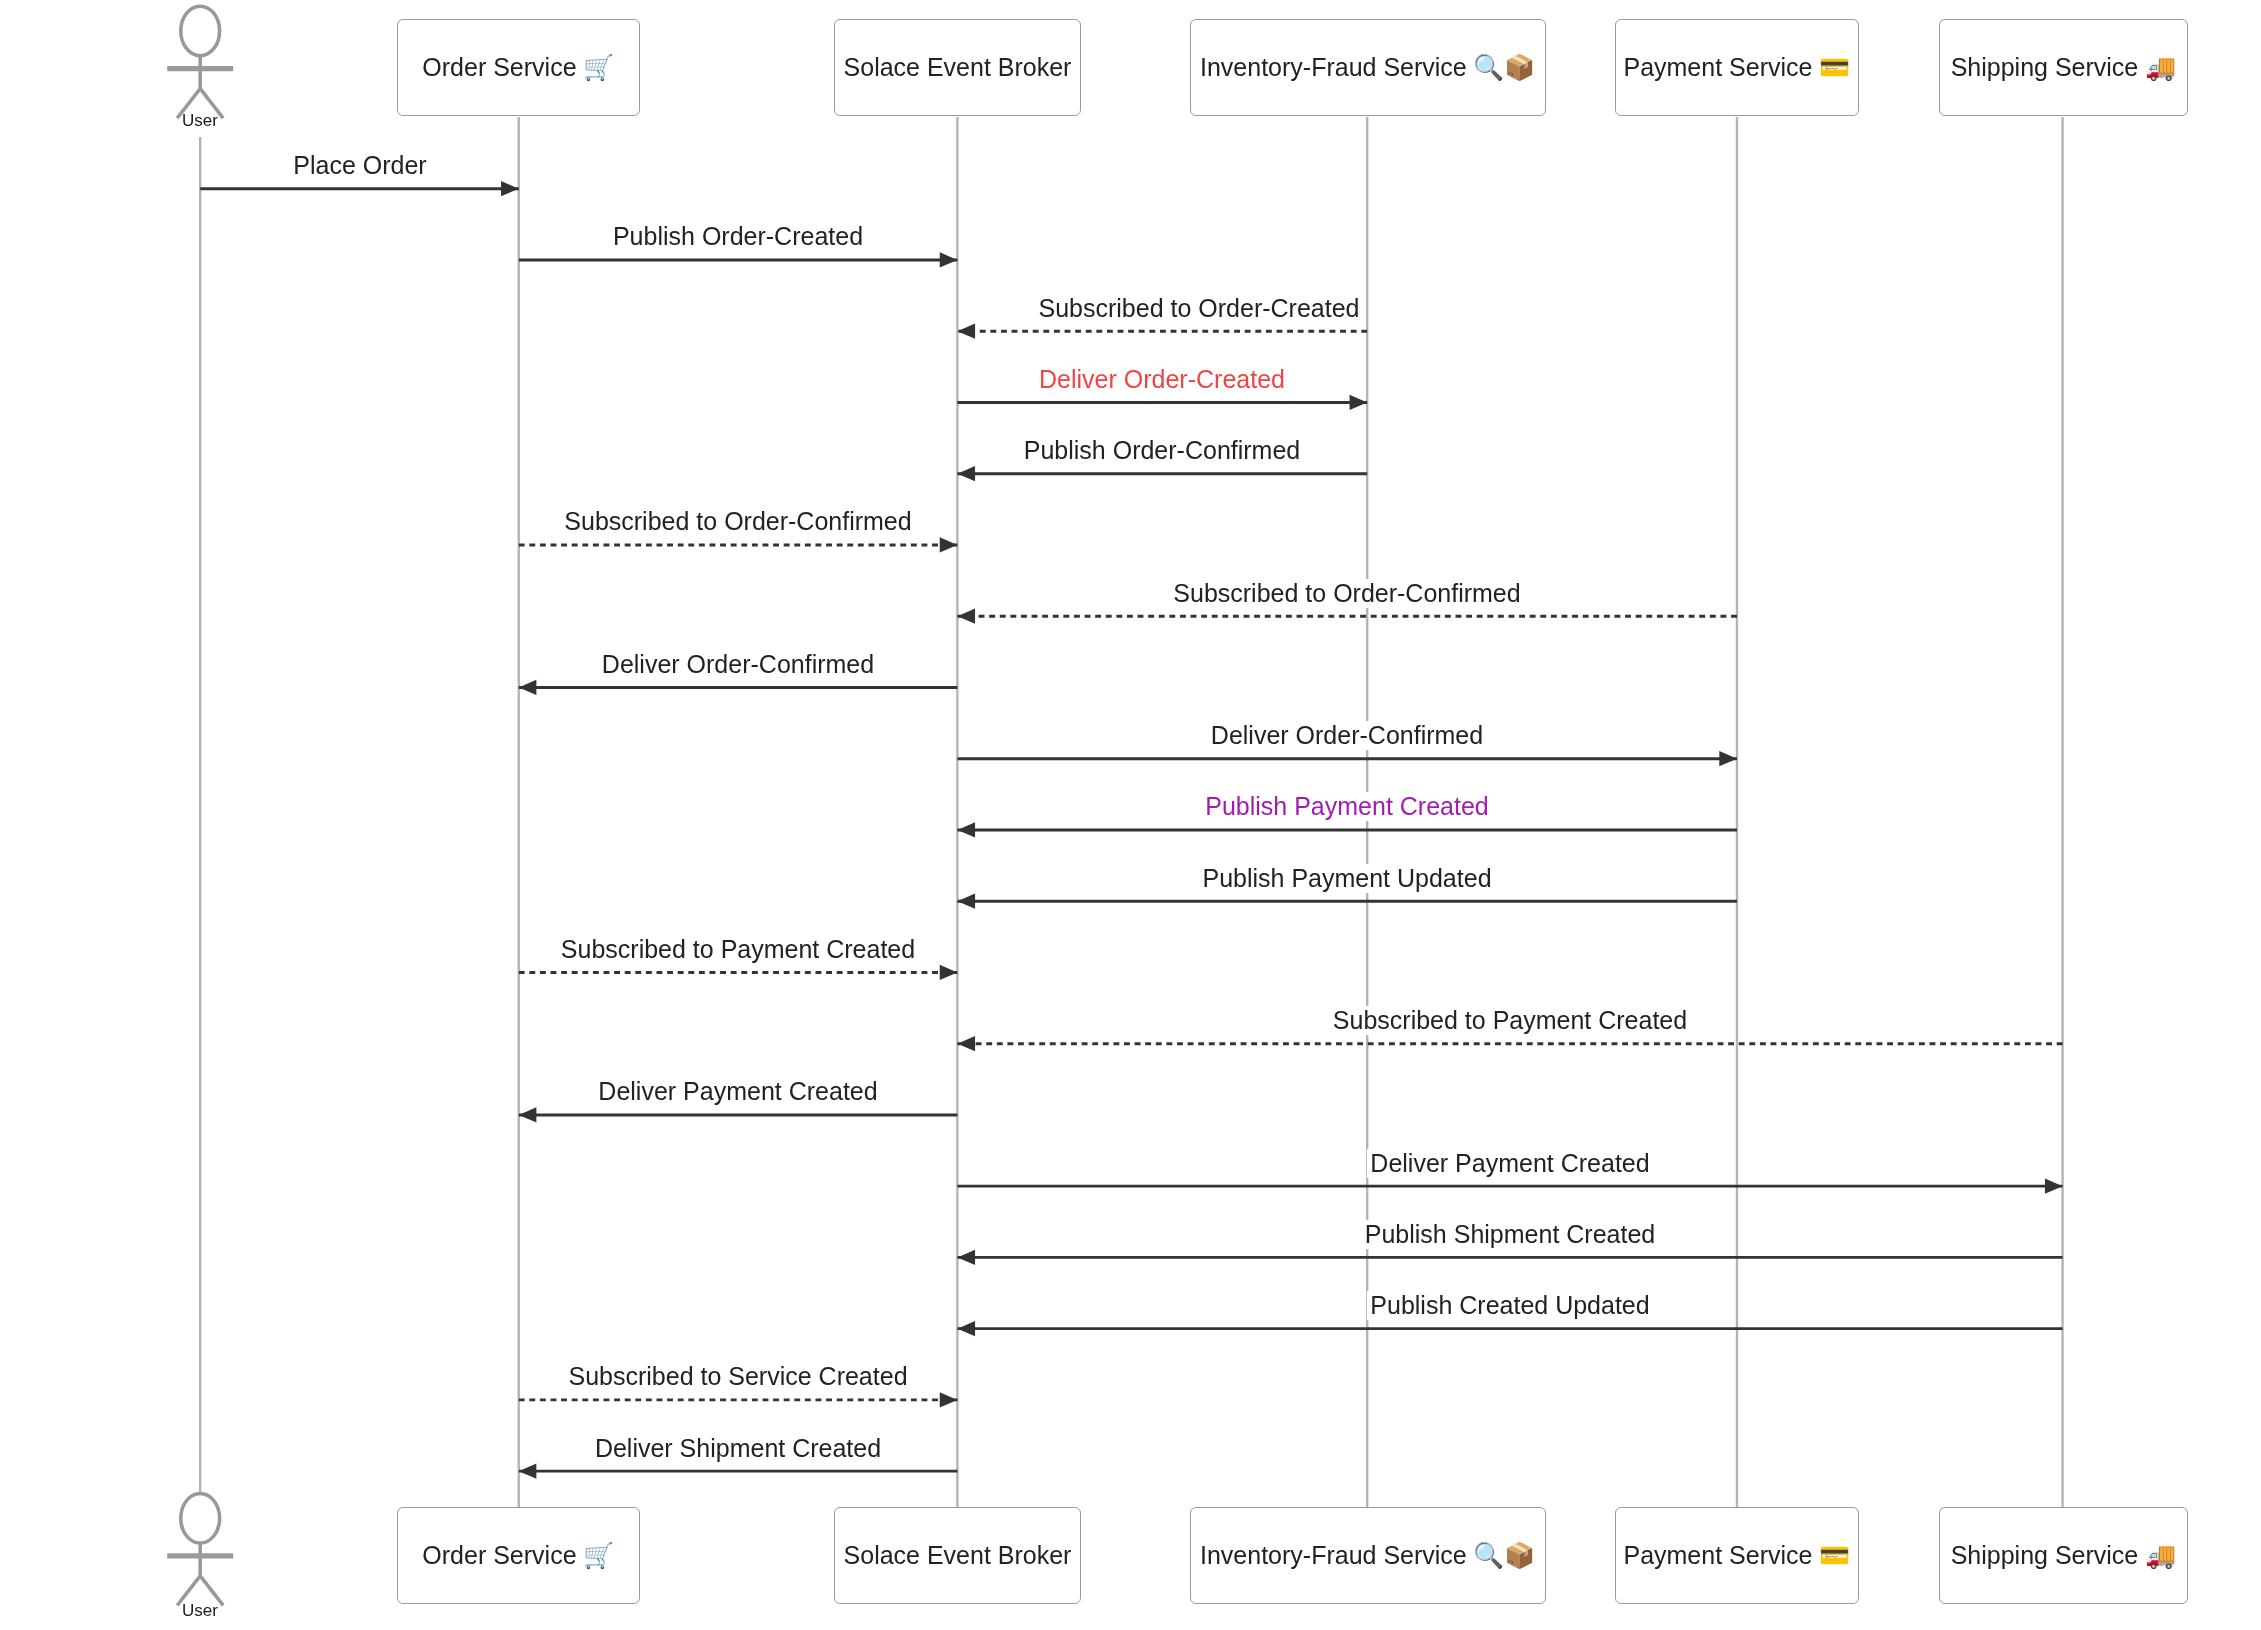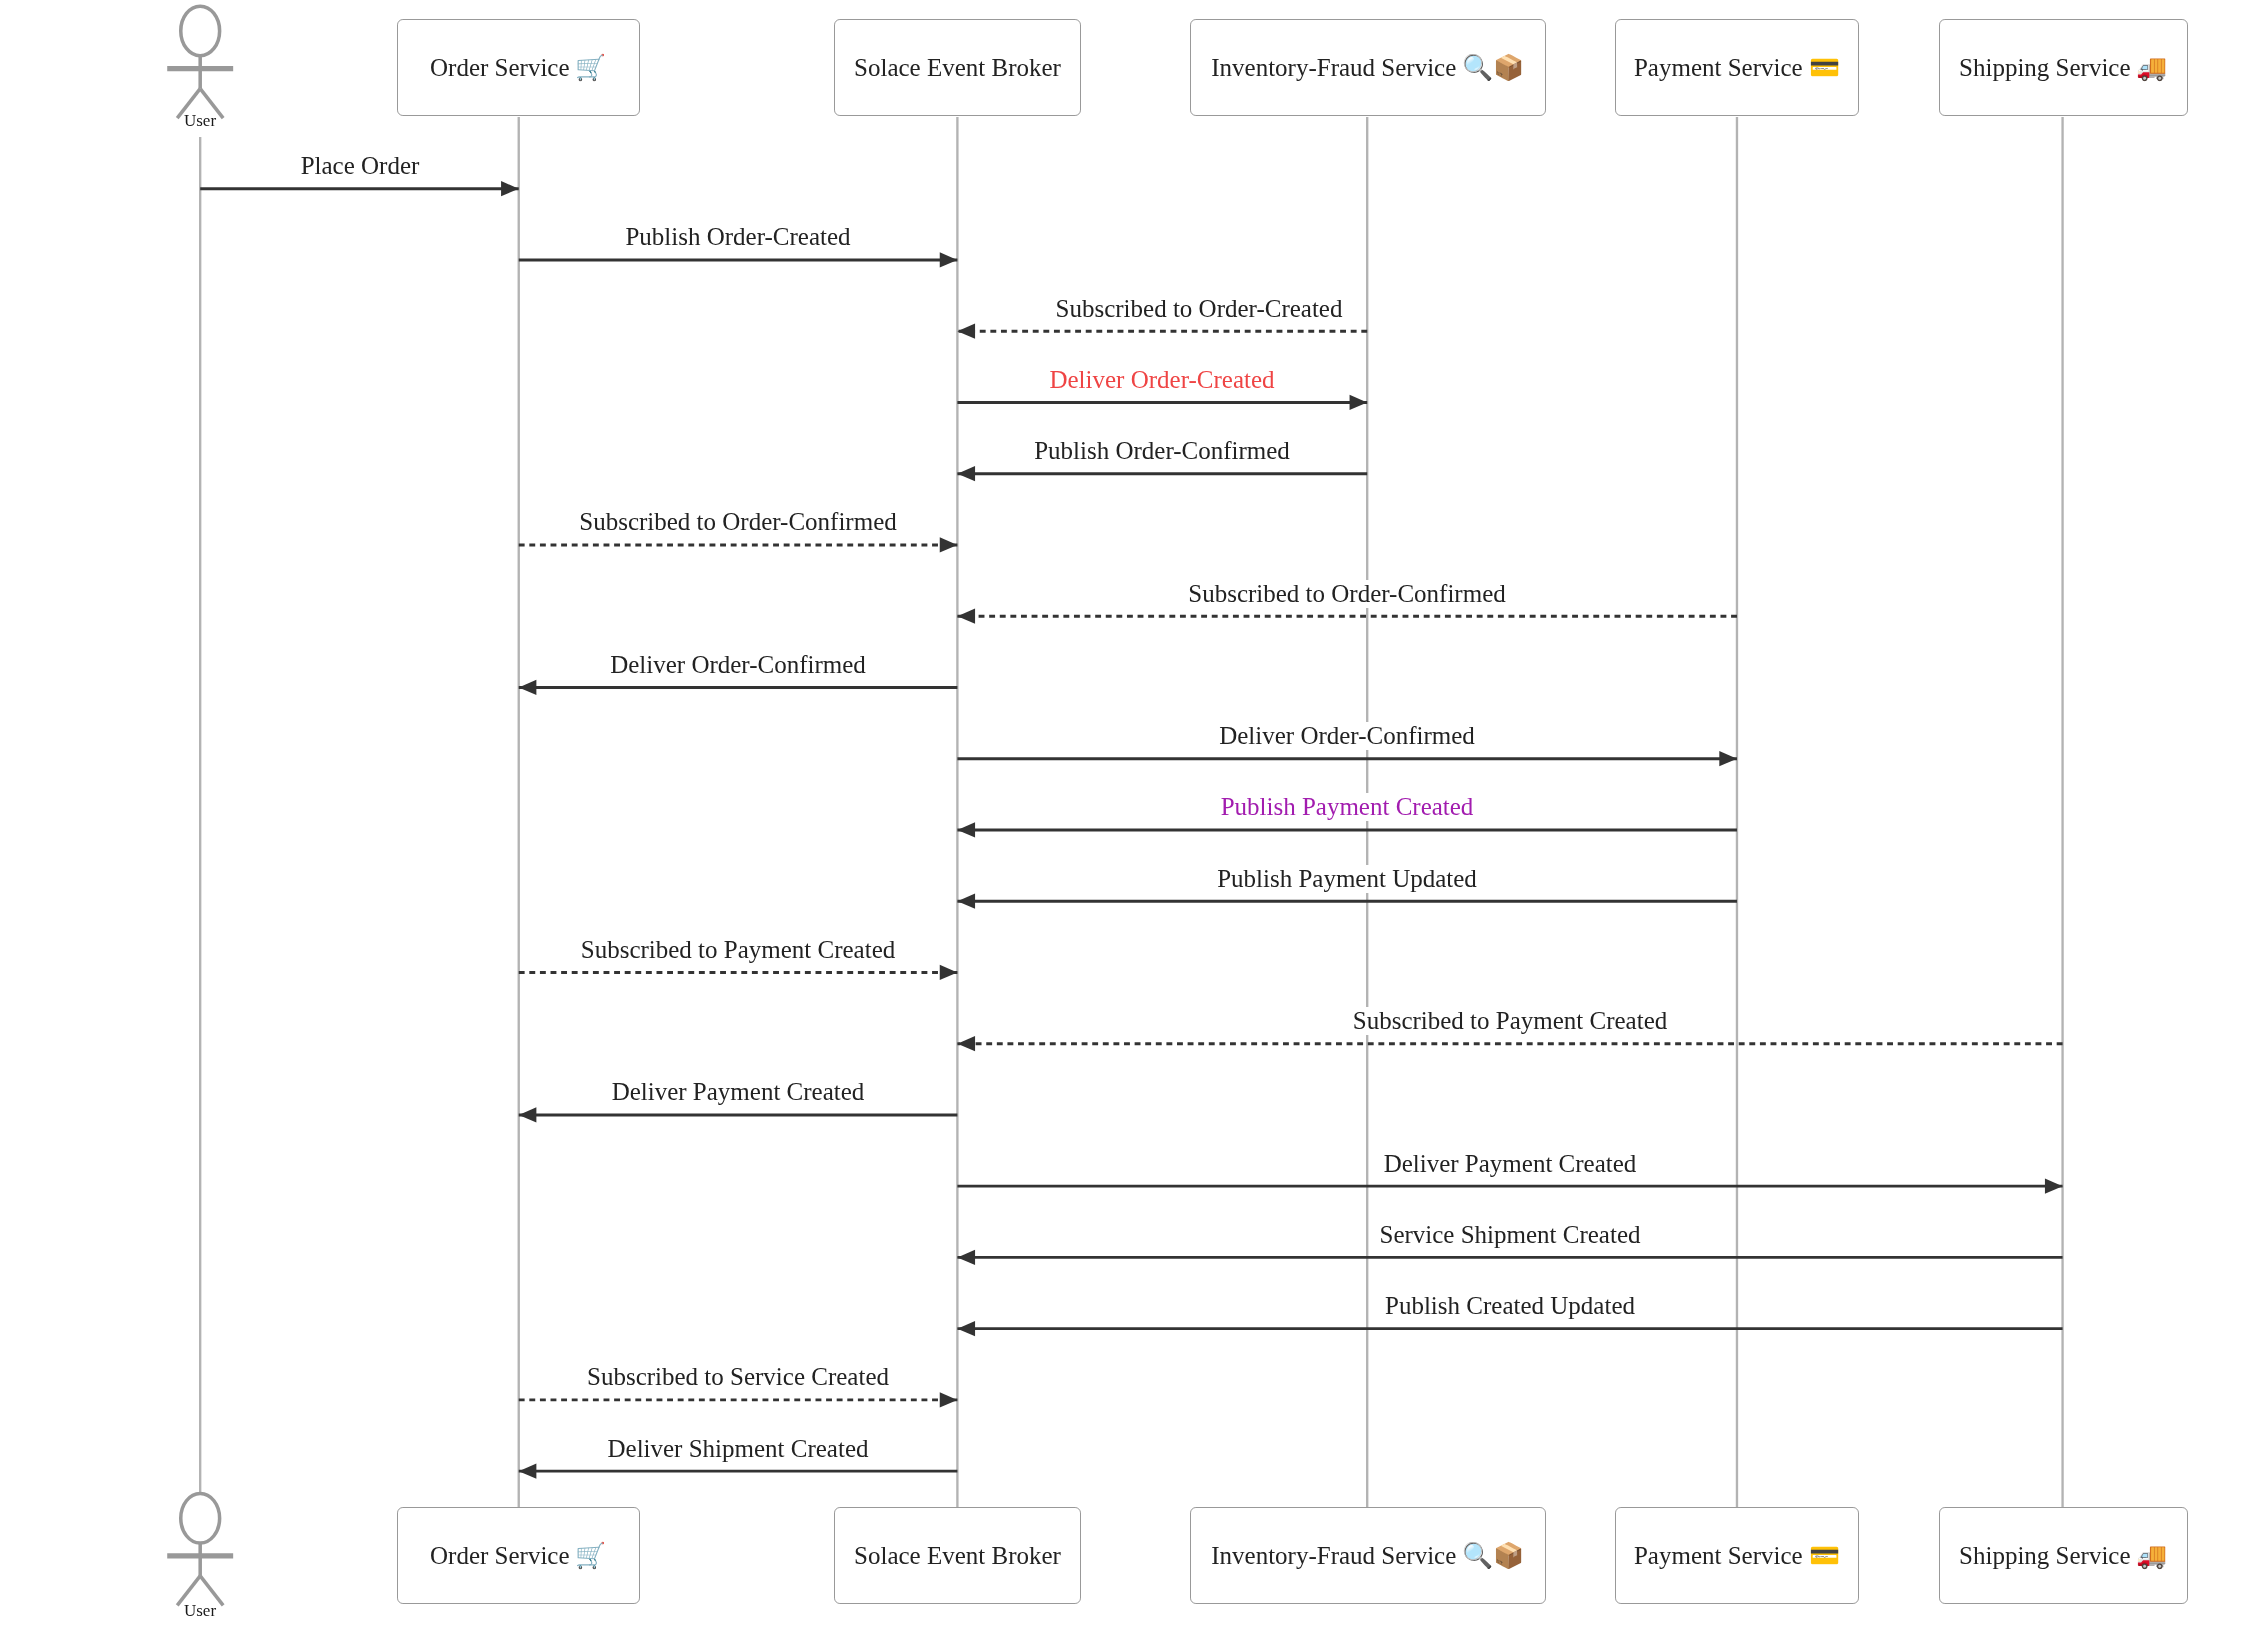--- a/index.html
+++ b/index.html
@@ -1,21 +1,21 @@
 <!DOCTYPE html>
 <html style="font-size:9.4px"><head>
 <meta charset="utf-8">
 <style>
   html, body { margin: 0; padding: 0; background: #ffffff; }
   .canvas {
     position: relative;
     width: 2261px;
     height: 1631px;
     background: #ffffff;
-    font-family: Liberation Serif, serif;
+    font-family: Liberation Sans, sans-serif;
     overflow: hidden;
   }
   .canvas svg { position: absolute; left: 0; top: 0; }
   .layer { position: absolute; left: 0; top: 0; width: 100%; height: 100%; }
   .pbox {
     position: absolute;
     box-sizing: border-box;
     background: #ffffff;
     border: 1.8px solid #999999;
     border-radius: 5.9px;
@@ -125,19 +125,19 @@
       <div class="msg-label" style="left: 738px; top: 536px; color: rgb(34, 34, 34);">Subscribed to Order-Confirmed</div>
       <div class="msg-label" style="left: 1347px; top: 608px; color: rgb(34, 34, 34);">Subscribed to Order-Confirmed</div>
       <div class="msg-label" style="left: 738px; top: 679px; color: rgb(34, 34, 34);">Deliver Order-Confirmed</div>
       <div class="msg-label" style="left: 1347px; top: 750px; color: rgb(34, 34, 34);">Deliver Order-Confirmed</div>
       <div class="msg-label" style="left: 1347px; top: 821px; color: #a21caf;">Publish Payment Created</div>
       <div class="msg-label" style="left: 1347px; top: 893px; color: rgb(34, 34, 34);">Publish Payment Updated</div>
       <div class="msg-label" style="left: 738px; top: 964px; color: rgb(34, 34, 34);">Subscribed to Payment Created</div>
       <div class="msg-label" style="left: 1510px; top: 1035px; color: rgb(34, 34, 34);">Subscribed to Payment Created</div>
       <div class="msg-label" style="left: 738px; top: 1106px; color: rgb(34, 34, 34);">Deliver Payment Created</div>
       <div class="msg-label" style="left: 1510px; top: 1178px; color: rgb(34, 34, 34);">Deliver Payment Created</div>
-      <div class="msg-label" style="left: 1510px; top: 1249px; color: rgb(34, 34, 34);">Service Shipment Created</div>
+      <div class="msg-label" style="left: 1510px; top: 1249px; color: rgb(34, 34, 34);">Publish Shipment Created</div>
       <div class="msg-label" style="left: 1510px; top: 1320px; color: rgb(34, 34, 34);">Publish Created Updated</div>
       <div class="msg-label" style="left: 738px; top: 1391px; color: rgb(34, 34, 34);">Subscribed to Service Created</div>
       <div class="msg-label" style="left: 738px; top: 1463px; color: rgb(34, 34, 34);">Deliver Shipment Created</div>
     </div>
 </div>
 
 
 </body></html>

